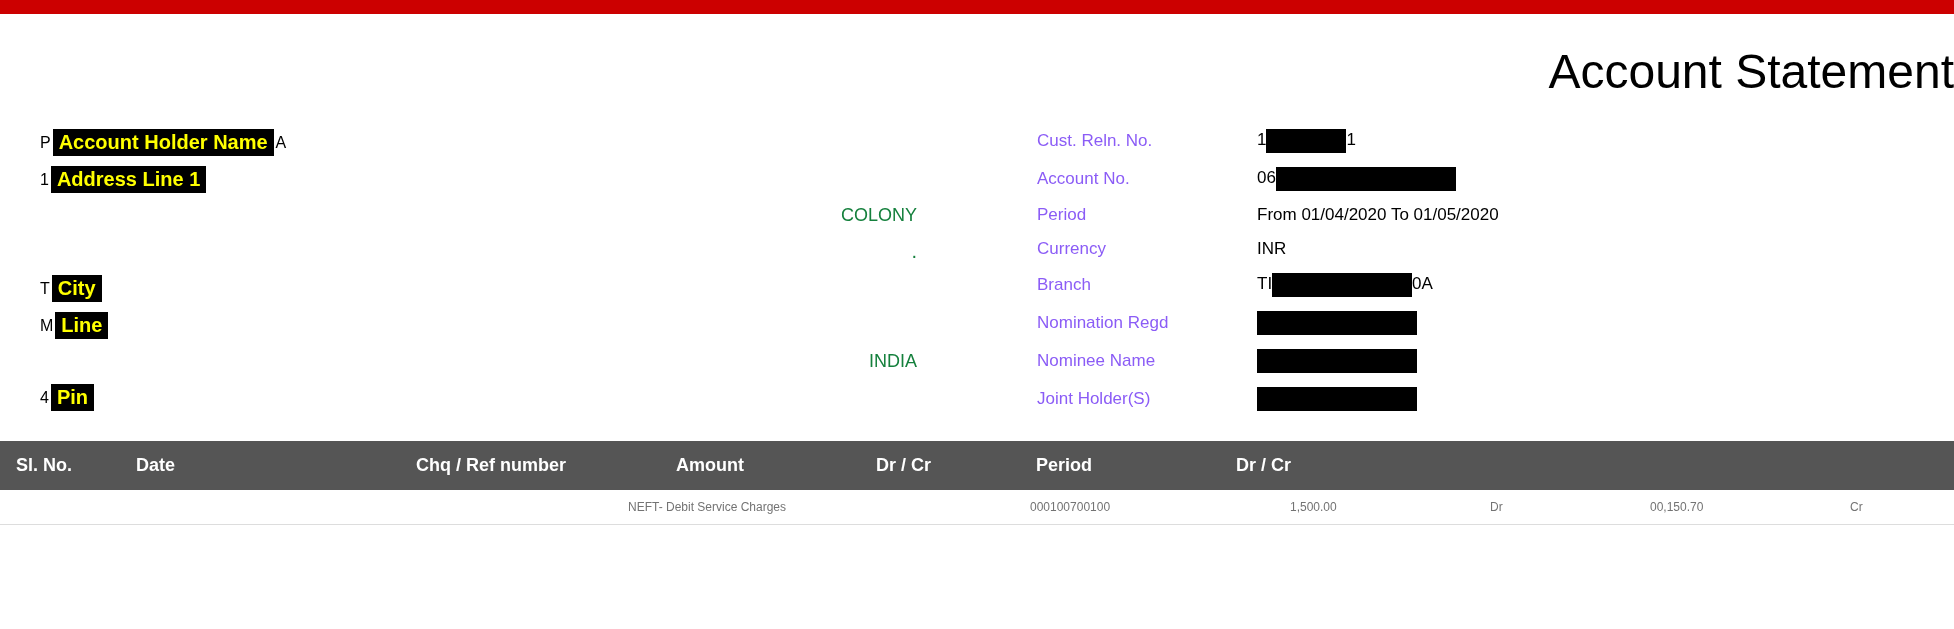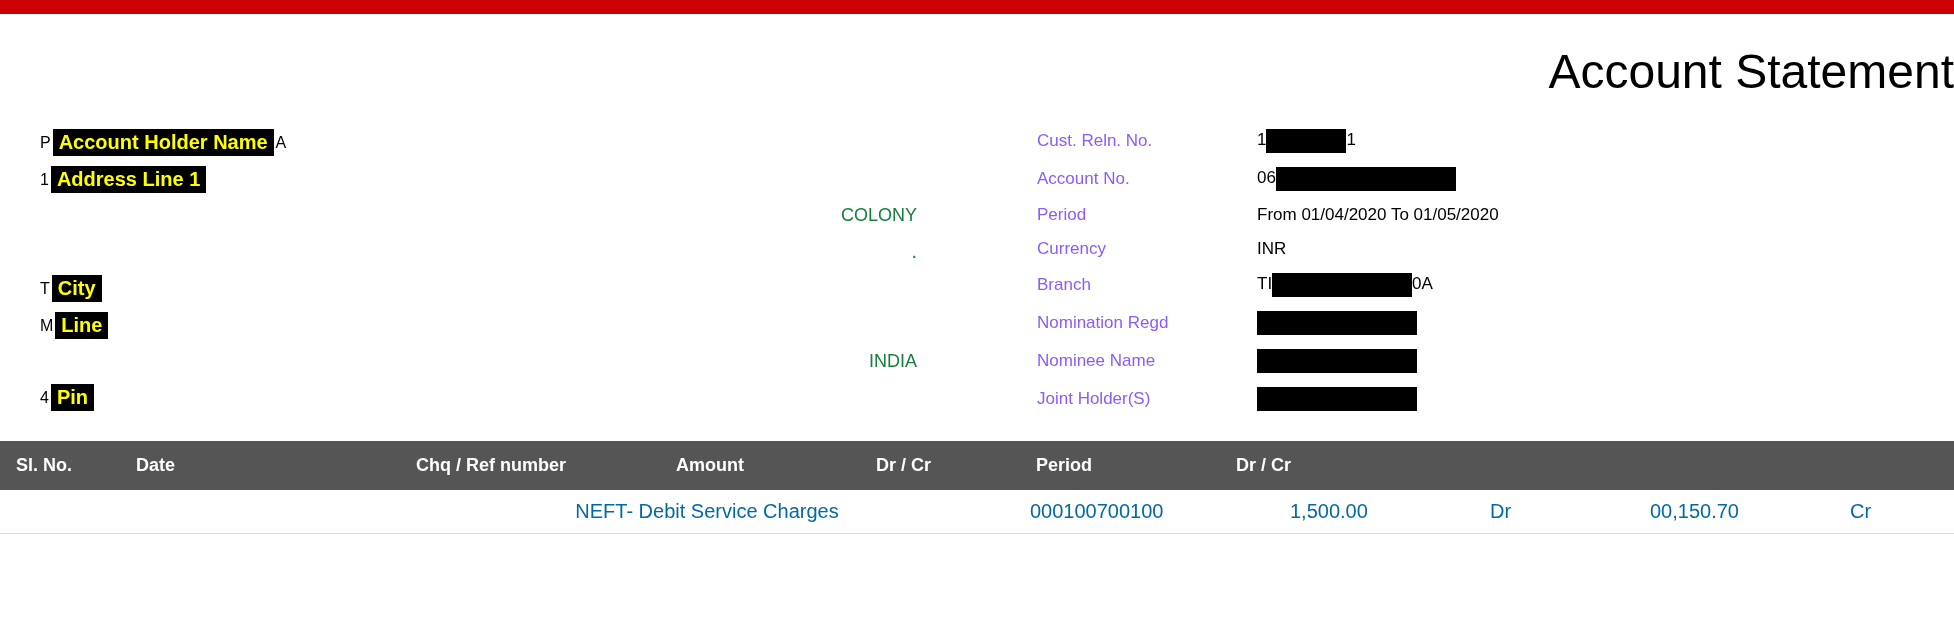--- a/index.html
+++ b/index.html
@@ -128,22 +128,22 @@
     .th-drcr2 { width: 120px; }
 
     .table-row-data {
       display: flex;
       background: #ffffff;
       border-bottom: 1px solid #ddd;
     }
 
     .td-cell {
       padding: 10px 16px;
-      font-size: 20px;
-      color: #0369a1;
+      font-size: 12px;
+      color: #737373;
     }
 
     .td-slno { width: 120px; }
     .td-date { width: 280px; }
     .td-desc { flex: 1; text-align: center; }
     .td-chq { width: 260px; }
     .td-amount { width: 200px; }
     .td-drcr { width: 160px; }
     .td-balance { width: 200px; }
     .td-drcr2 { width: 120px; }

